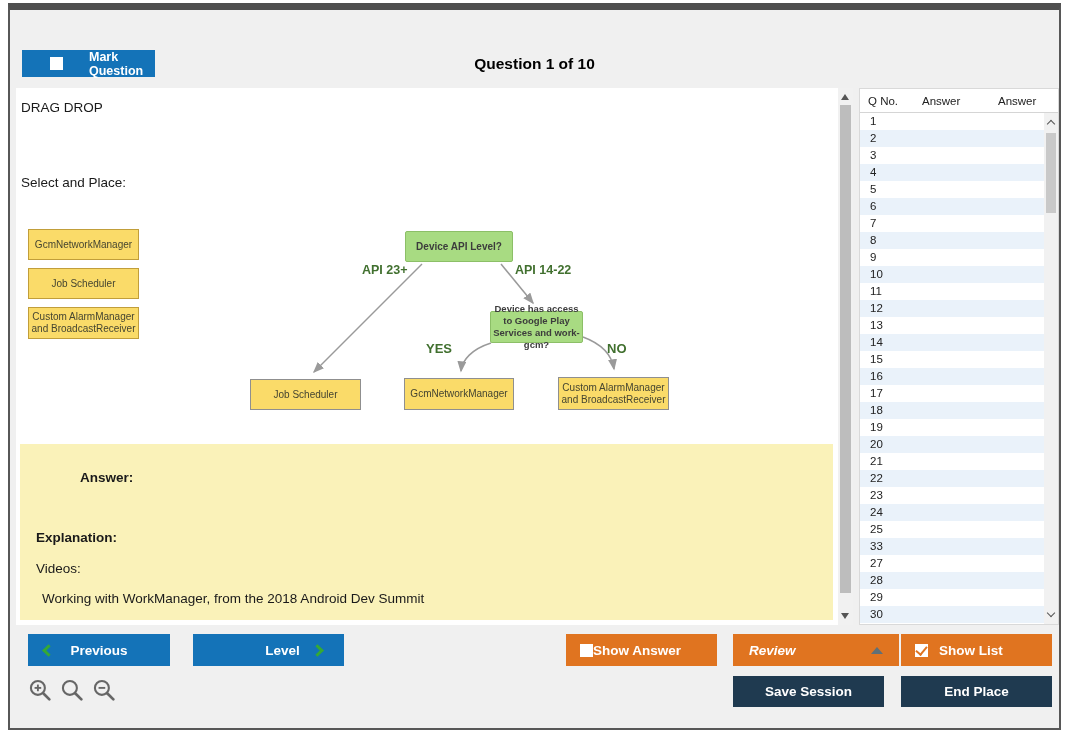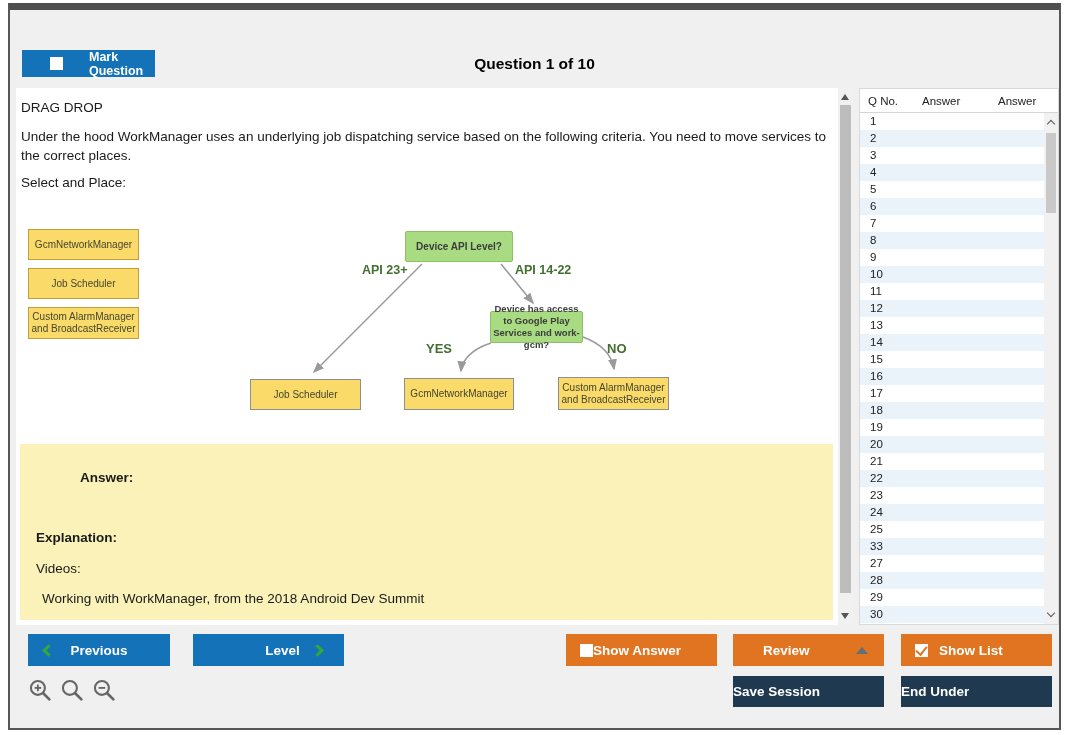--- a/index.html
+++ b/index.html
@@ -63,21 +63,21 @@
   .sb-scroll{position:absolute;right:0;top:24px;bottom:0;width:14px;background:#f1f1f1;}
   .sb-thumb{position:absolute;left:2px;right:2px;top:20px;height:80px;background:#c9c9c9;}
   .chev{position:absolute;left:4px;width:6px;height:6px;border-left:1.5px solid #555;border-bottom:1.5px solid #555;}
   .chev.up{top:8px;transform:rotate(135deg);}
   .chev.down{bottom:8px;transform:rotate(-45deg);}
   
   .btn{position:absolute;height:32px;color:#fff;font-weight:700;font-size:13.5px;display:flex;
     align-items:center;cursor:pointer;}
   .btn-blue{background:#1473b8;}
   .btn-orange{background:#e07420;}
-  .btn-navy{background:#1f3a50;height:31px;}
+  .btn-navy{background:#1f3a50;height:31px;justify-content:center;}
   .chev2{width:9px;height:9px;border-left:3px solid #35a935;border-bottom:3px solid #35a935;}
   .chev2.left{transform:rotate(45deg);}
   .chev2.right{transform:rotate(225deg);}
   .center-lbl{flex:1;text-align:center;}
   .tri-rev{position:absolute;right:16px;top:13px;width:0;height:0;border-left:6px solid transparent;
     border-right:6px solid transparent;border-bottom:7px solid #5f7078;}
   
   .zoombar{position:absolute;left:18px;top:668px;display:flex;gap:7px;}
   .zoombar svg{display:block;cursor:pointer;}
 </style>
@@ -90,21 +90,20 @@
   <div class="header">
     <div class="qcounter">Question 1 of 10</div>
     <div class="mark-btn">
       <span class="cbx"></span>
       <span class="lbl">Mark Question</span>
     </div>
   </div>
 
   <div class="content">
     <div class="qtype">DRAG DROP</div>
-    <div class="qtext">Under the hood WorkManager uses an underlying job dispatching service based on the following criteria. You need to move services to the correct places.</div>
     <div class="qselect">Select and Place:</div>
 
     <div class="diagram">
       <svg class="arrows" width="690" height="200" viewBox="0 0 690 200">
         <defs>
           <marker id="ah" markerWidth="9" markerHeight="8" refX="6.5" refY="3" orient="auto">
             <path d="M0,0 L7.5,3 L0,6 z" fill="#9a9a9a"></path>
           </marker>
         </defs>
         <line x1="401" y1="43" x2="293" y2="151" stroke="#9a9a9a" stroke-width="1.5" marker-end="url(#ah)"></line>
@@ -195,34 +194,34 @@
   </div>
   <div class="btn btn-blue" style="left:183px;top:624px;width:151px;">
     <span class="center-lbl" style="padding-left:28px;">Level</span>
     <span class="chev2 right" style="position:absolute;right:22px;"></span>
   </div>
 
   <div class="btn btn-orange" style="left:556px;top:624px;width:151px;padding-left:14px;">
     <span class="cbx"></span>
     <span>Show Answer</span>
   </div>
-  <div class="btn btn-orange" style="left:723px;top:624px;width:151px;padding-left:30px;">
+  <div class="btn btn-orange" style="left:723px;top:624px;width:166px;padding-left:16px;font-style:italic;">
     <span>Review</span>
     <span class="tri-rev"></span>
   </div>
   <div class="btn btn-orange" style="left:891px;top:624px;width:151px;padding-left:14px;gap:11px;">
     <span class="cbx checked"></span>
     <span>Show List</span>
   </div>
 
   <div class="btn btn-navy" style="left:723px;top:666px;width:151px;">
     <span>Save Session</span>
   </div>
   <div class="btn btn-navy" style="left:891px;top:666px;width:151px;">
-    <span>End Under</span>
+    <span>End Place</span>
   </div>
 
   <div class="zoombar">
     <svg width="25" height="25" viewBox="0 0 24 24">
       <circle cx="9.5" cy="9.5" r="6.7" fill="none" stroke="#666" stroke-width="2"></circle>
       <line x1="14.6" y1="14.6" x2="20.5" y2="20.5" stroke="#666" stroke-width="2.6" stroke-linecap="round"></line>
       <line x1="6.3" y1="9.5" x2="12.7" y2="9.5" stroke="#666" stroke-width="1.8"></line>
       <line x1="9.5" y1="6.3" x2="9.5" y2="12.7" stroke="#666" stroke-width="1.8"></line>
     </svg>
     <svg width="25" height="25" viewBox="0 0 24 24">

